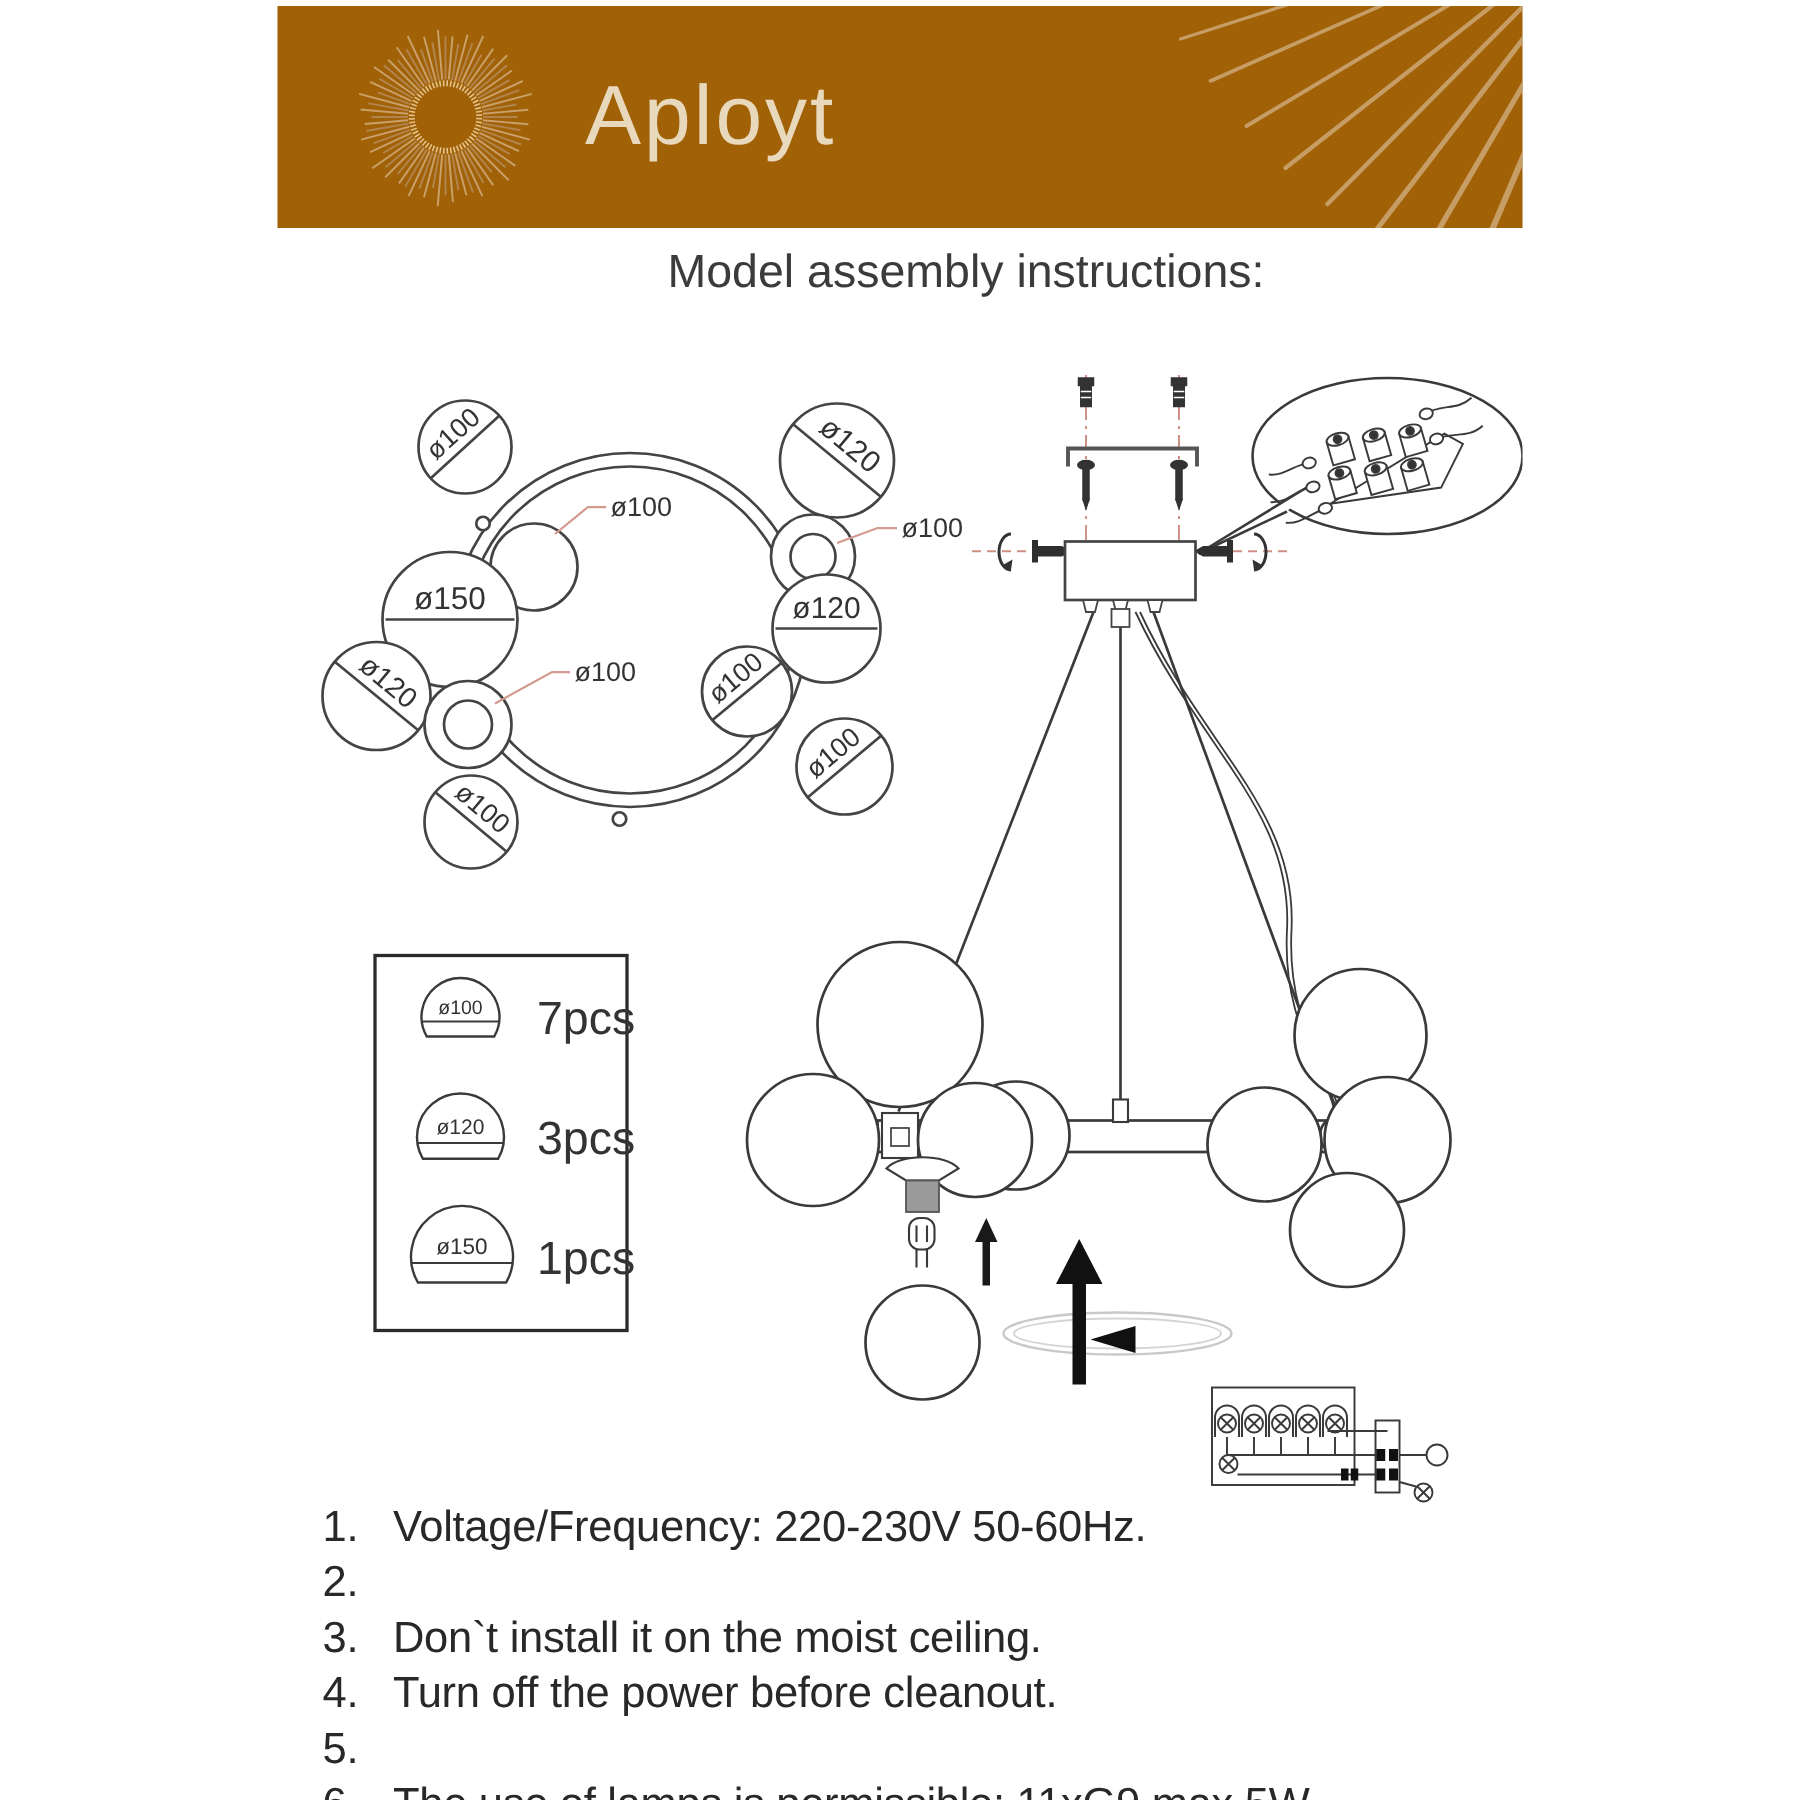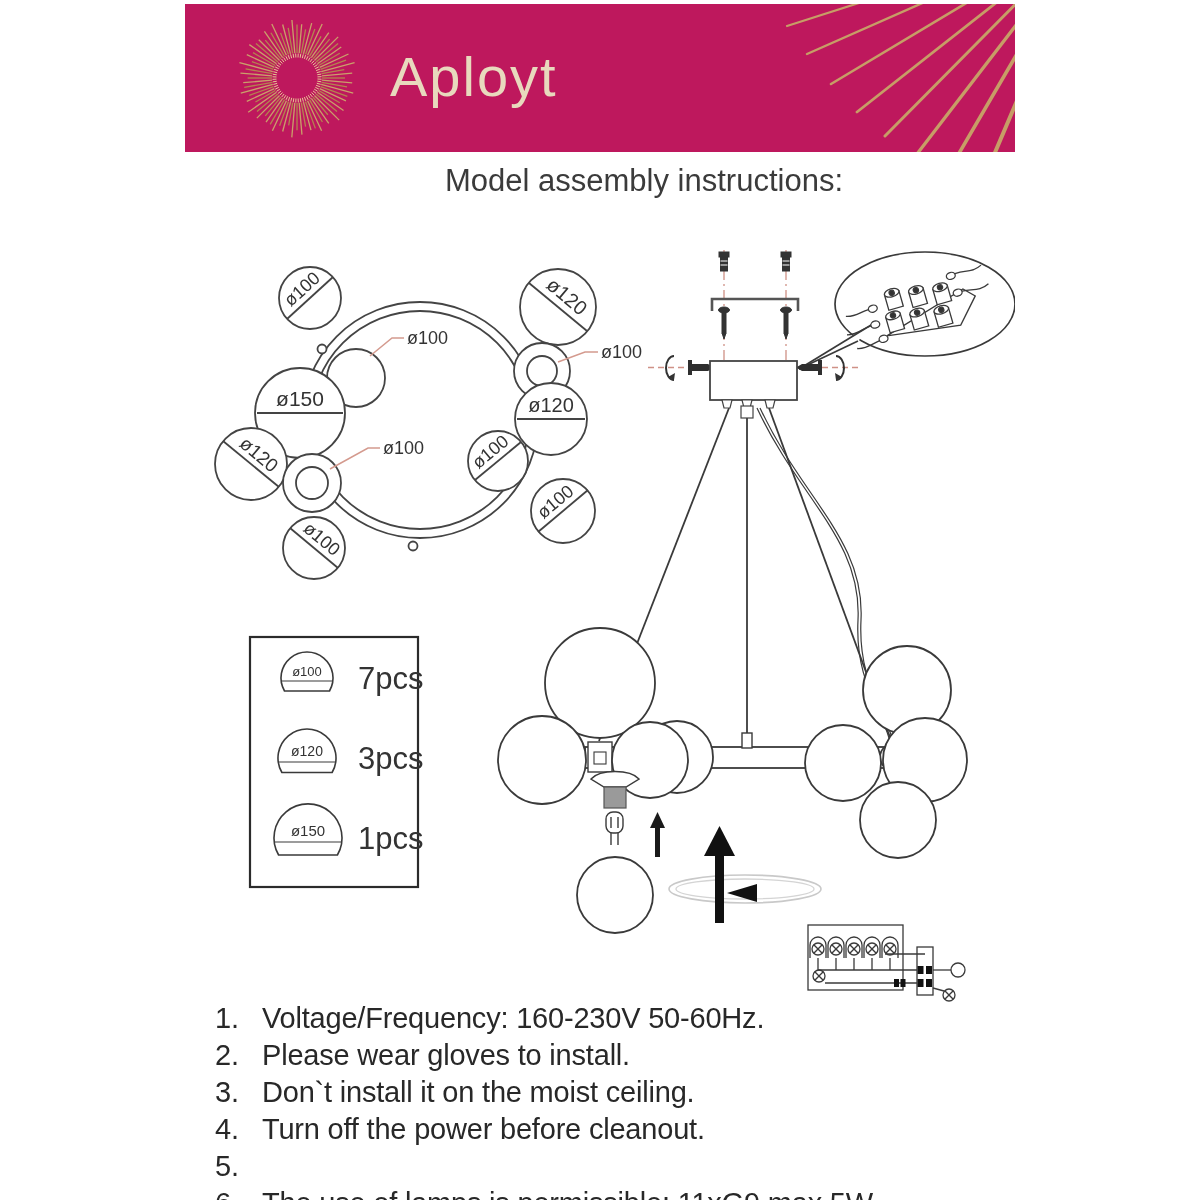--- a/index.html
+++ b/index.html
@@ -1,19 +1,19 @@
 <!DOCTYPE html>
 <html><head>
 <meta charset="utf-8">
 <style>
   html,body{margin:0;padding:0;background:#ffffff;}
   .page{position:relative;width:1200px;height:1200px;background:#ffffff;overflow:hidden;
         font-family:"Liberation Sans",sans-serif;}
   
-  .banner{position:absolute;left:185px;top:4px;width:830px;height:148px;background:#be185d;overflow:hidden;}
+  .banner{position:absolute;left:185px;top:4px;width:830px;height:148px;background:#a16207;overflow:hidden;}
   .banner svg{position:absolute;left:0;top:0;}
   .brand{position:absolute;left:205px;top:40px;font-size:56px;color:#e8d9bd;letter-spacing:2px;font-weight:400;}
   
   .title-block{position:absolute;left:0;top:162px;width:1200px;text-align:center;color:#3b3b3b;padding-left:44px;}
   .title-line1{font-size:31px;line-height:38px;}
   .title-line2{font-size:30px;line-height:36px;}
   
   .diagram-svg{position:absolute;left:185px;top:245px;}
   svg text{font-family:"Liberation Sans",sans-serif;fill:#333;}
   
@@ -485,25 +485,24 @@
       <line x1="933" y1="988" x2="944" y2="991"></line>
       <circle cx="949" cy="995" r="6"></circle>
       <line x1="944.8" y1="990.8" x2="953.2" y2="999.2"></line>
         <line x1="953.2" y1="990.8" x2="944.8" y2="999.2"></line>
     </g>
   </svg>
 
   <div class="instructions">
     <div class="instr-row">
       <span class="instr-num">1.</span>
-      <span>Voltage/Frequency: 160-230V 50-60Hz.</span>
+      <span>Voltage/Frequency: 220-230V 50-60Hz.</span>
     </div>
     <div class="instr-row">
       <span class="instr-num">2.</span>
-      <span>Please wear gloves to install.</span>
     </div>
     <div class="instr-row">
       <span class="instr-num">3.</span>
       <span>Don`t install it on the moist ceiling.</span>
     </div>
     <div class="instr-row">
       <span class="instr-num">4.</span>
       <span>Turn off the power before cleanout.</span>
     </div>
     <div class="instr-row">

